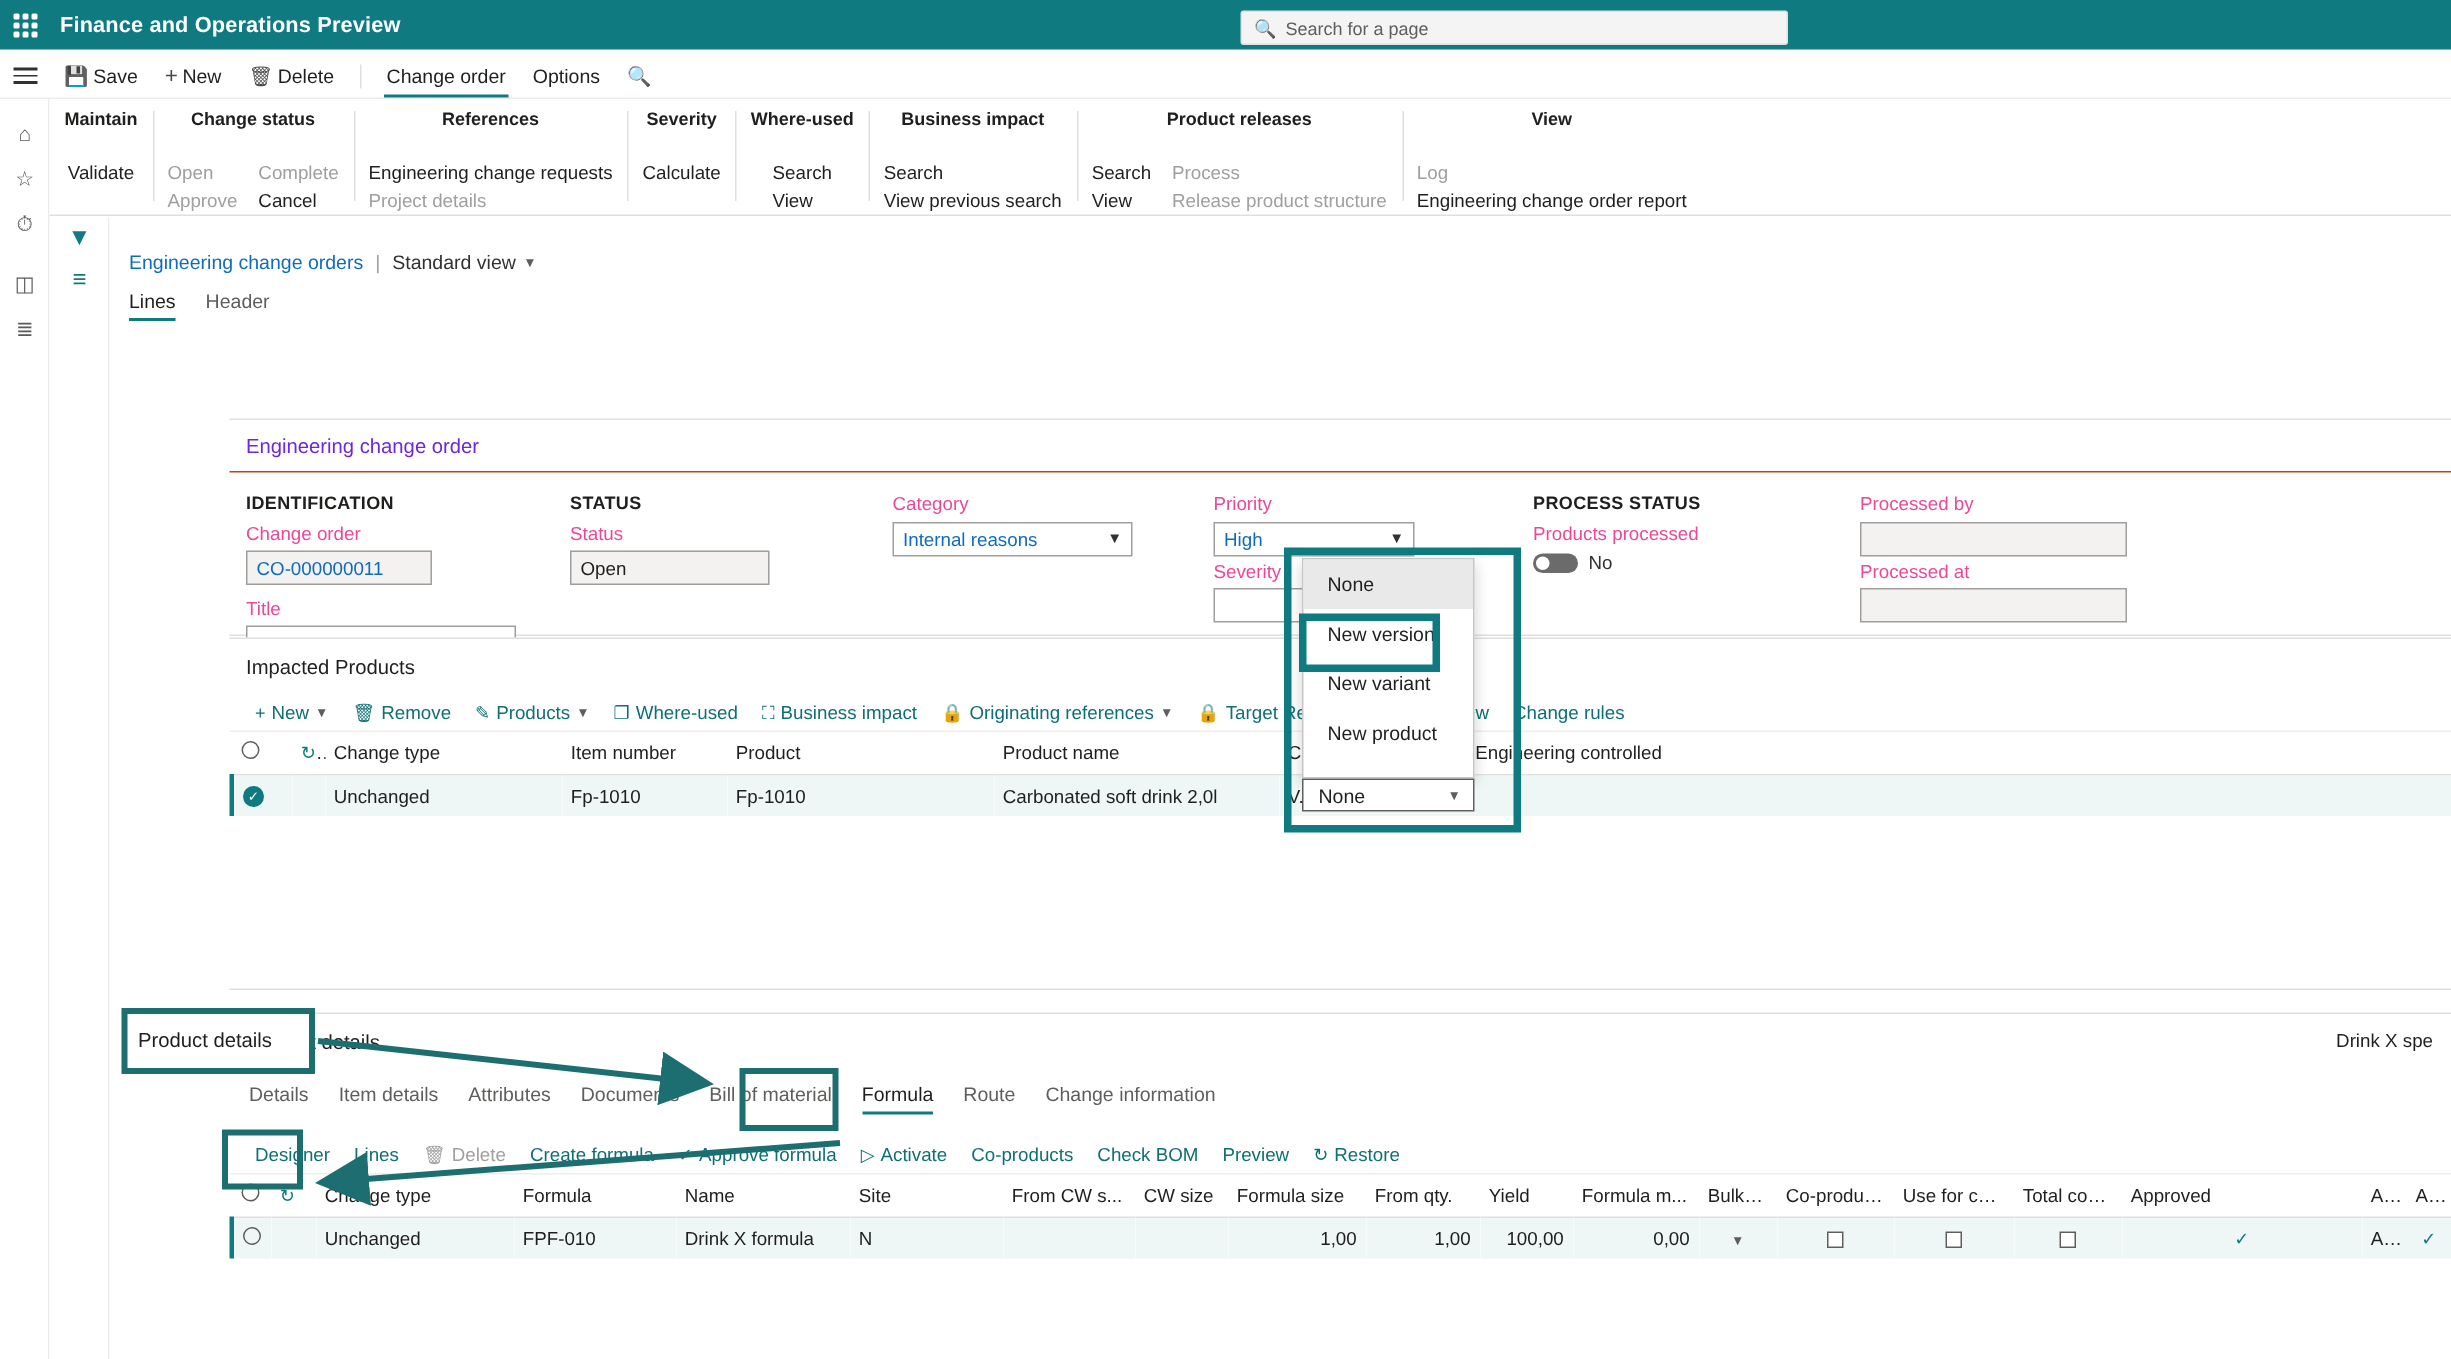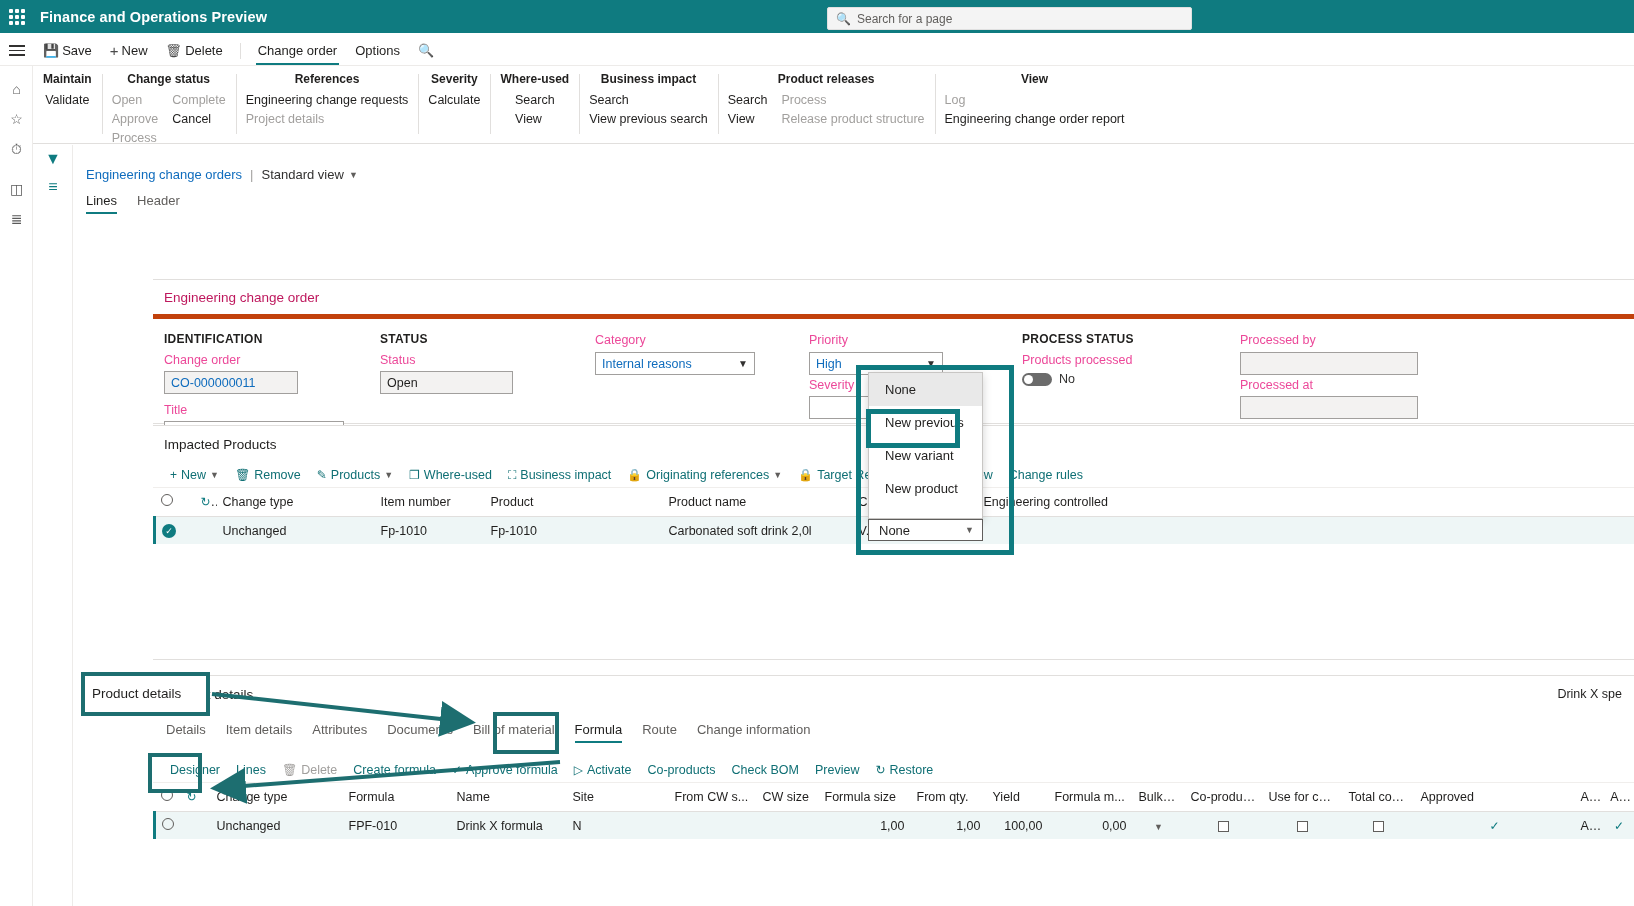--- a/index.html
+++ b/index.html
@@ -54,21 +54,21 @@
   
   .ribbon {
     position:absolute; left:33px; top:66px; width:1601px; height:78px;
     background:#fff; border-bottom:1px solid #e1dfdd; display:flex; align-items:flex-start;
     padding-top:6px;
   }
   .rgroup { display:flex; flex-direction:column; align-items:center; padding:0 10px; height:68px; position:relative; }
   .rgroup + .rgroup::before {
     content:''; position:absolute; left:0; top:2px; bottom:6px; width:1px; background:#e1dfdd;
   }
-  .rgroup-title { font-size:12px; font-weight:bold; color:#201f1e; margin-bottom:6px; }
+  .rgroup-title { font-size:12px; font-weight:bold; color:#201f1e; margin-bottom:21px; }
   .rgroup-cols { display:flex; gap:14px; }
   .rcol { display:flex; flex-direction:column; gap:2px; }
   .ritem { font-size:12.5px; color:#201f1e; cursor:pointer; white-space:nowrap; line-height:17px; }
   .ritem.disabled { color:#a19f9d; cursor:default; }
 
   
   .rail {
     position:absolute; left:0; top:66px; width:33px; bottom:0; background:#fff;
     border-right:1px solid #edebe9; padding-top:8px;
   }
@@ -99,21 +99,21 @@
   .tabstrip { display:flex; gap:20px; padding:11px 0 0 13px; font-size:13px; }
   .tabstrip .tab { color:#605e5c; padding-bottom:6px; cursor:pointer; position:relative; }
   .tabstrip .tab.sel { color:#201f1e; }
   .tabstrip .tab.sel::after { content:''; position:absolute; left:0; right:0; bottom:0; height:2.5px; background:#0f7b80; }
 
   
   .card {
     position:absolute; left:80px; right:0; background:#fff;
     border-top:1px solid #e1dfdd; border-bottom:1px solid #e1dfdd;
   }
-  .card-head { font-size:13.5px; color:#be185d; padding:10px 0 9px 11px; border-bottom:5px solid #c2410c; }
+  .card-head { font-size:13.5px; color:#6d28d9; padding:10px 0 9px 11px; border-bottom:1px solid #c2410c; }
 
   .fieldgrid { position:relative; height:120px; }
   .grp-label { position:absolute; font-size:12px; font-weight:bold; color:#201f1e; letter-spacing:.25px; }
   .fld-label { position:absolute; font-size:12.5px; color:#ec4899; }
   .tbox {
     position:absolute; height:23px; border:1px solid #a19f9d; background:#f3f2f1;
     font-size:12.5px; color:#201f1e; display:flex; align-items:center; padding-left:6px;
   }
   .tbox.editable { background:#fff; }
   .tbox.linkval { color:#0f6cbd; }
@@ -356,21 +356,21 @@
       <div class="tab sel">Lines</div>
       <div class="tab">Header</div>
     </div>
 
     <div class="card" style="top:134px; height:145px;">
       <div class="card-head">Engineering change order</div>
       <div class="fieldgrid">
 
         <div class="grp-label" style="left:11px; top:13px;">IDENTIFICATION</div>
         <div class="fld-label" style="left:11px; top:34px;">Change order</div>
-        <div class="tbox linkval" style="left:11px; top:52px; width:134px;">CO-000000011</div>
+        <div class="tbox linkval" style="left:11px; top:52px; width:124px;">CO-000000011</div>
         <div class="fld-label" style="left:11px; top:84px;">Title</div>
         <div class="tbox editable" style="left:11px; top:102px; width:180px;"></div>
 
         <div class="grp-label" style="left:227px; top:13px;">STATUS</div>
         <div class="fld-label" style="left:227px; top:34px;">Status</div>
         <div class="tbox" style="left:227px; top:52px; width:133px;">Open</div>
 
         <div class="fld-label" style="left:442px; top:14px;">Category</div>
         <div class="tbox combo" style="left:442px; top:33px; width:160px;">
           <span class="cv">Internal reasons</span>
@@ -602,21 +602,21 @@
             <td class="cellcenter"><span class="tick">✓</span></td>
           </tr>
         </tbody>
       </table>
     </div>
   </div>
 
   <div class="dd-outline" style="left:856px; top:365px; width:158px; height:190px;"></div>
   <div class="dd-panel" style="left:868px; top:372px; width:115px; height:147px;">
     <div class="dd-opt hl">None</div>
-    <div class="dd-opt">New previous</div>
+    <div class="dd-opt">New version</div>
     <div class="dd-opt">New variant</div>
     <div class="dd-opt">New product</div>
   </div>
   <div class="dd-hlbox" style="left:866px; top:409px; width:94px; height:39px;"></div>
   <div class="dd-select" style="left:868px; top:519px; width:115px; height:22px;">
     <span>None</span>
     <span class="chev">▼</span>
   </div>
 
   <div class="anno-box filled" style="left:81px; top:672px; width:129px; height:44px;"></div>

